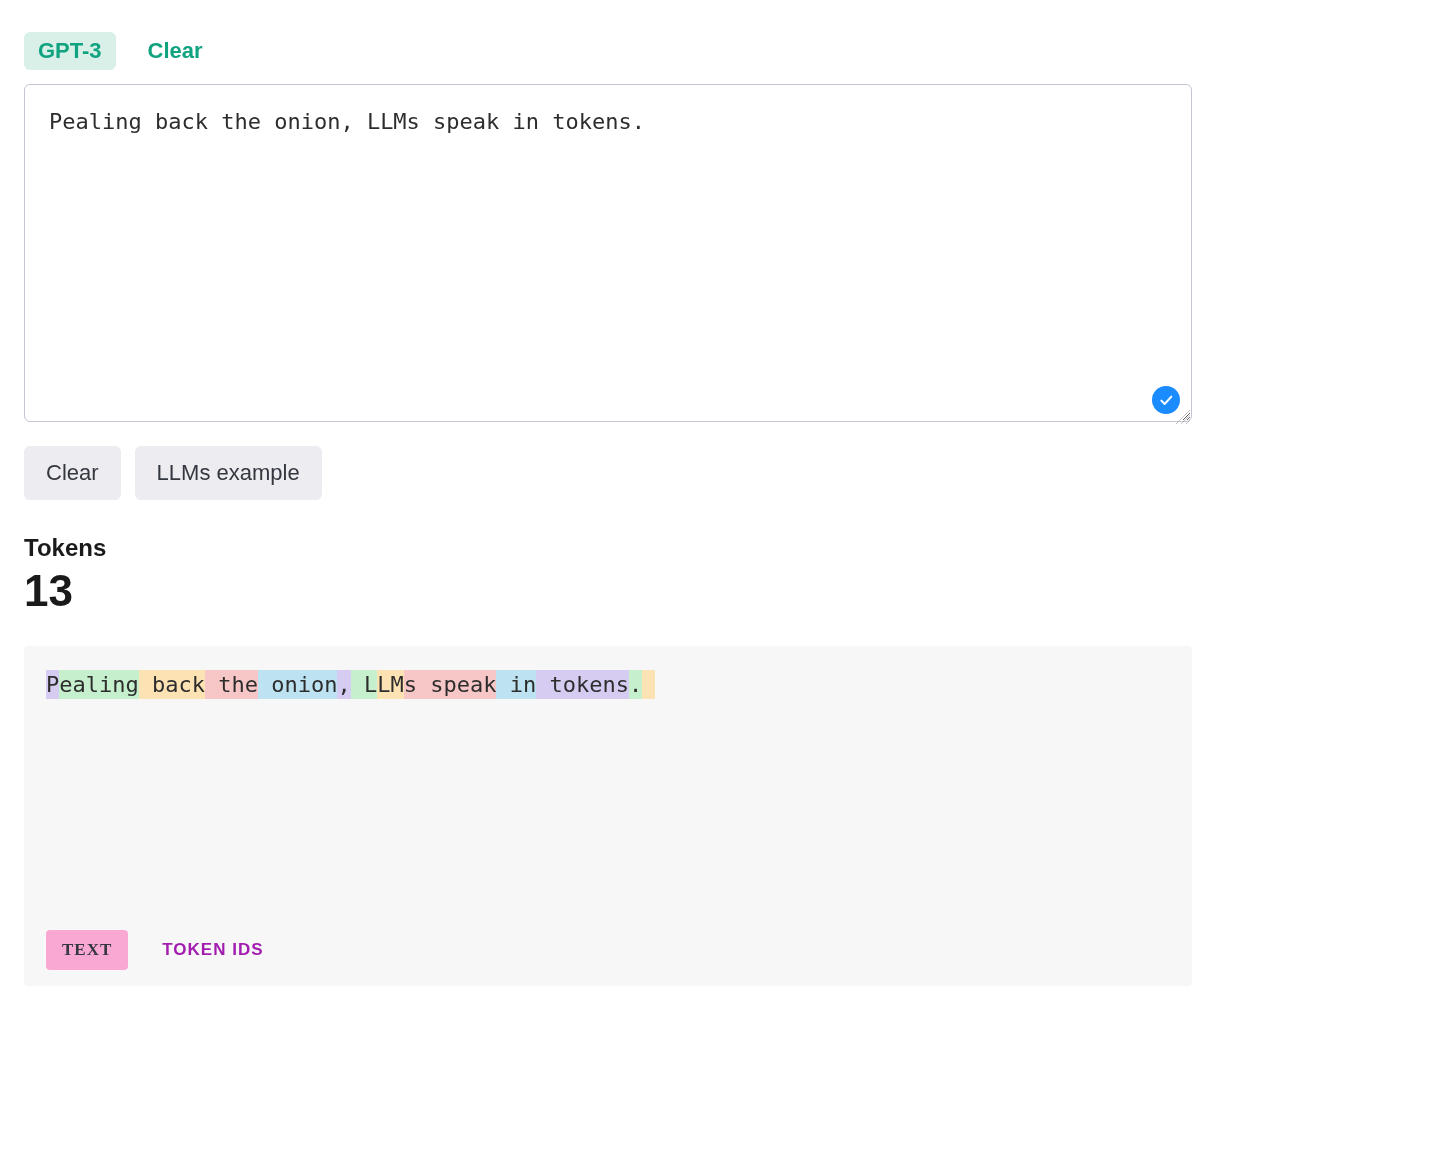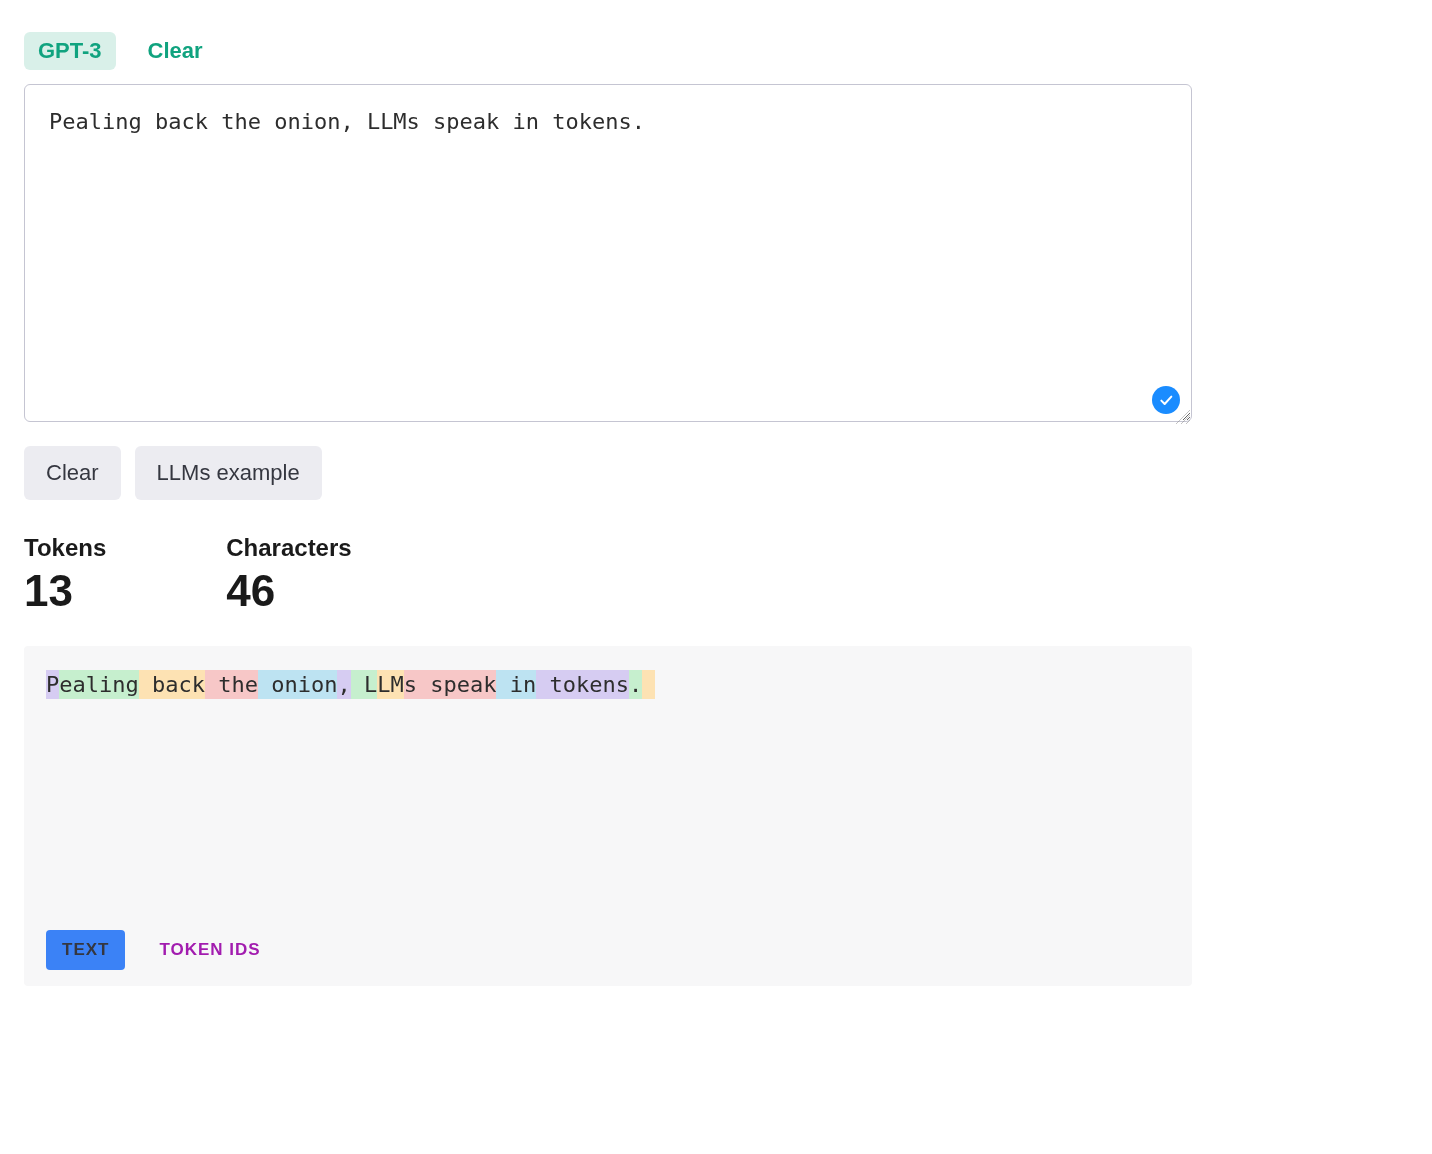--- a/index.html
+++ b/index.html
@@ -129,22 +129,23 @@
   .view-tab {
     font-size: 17px;
     font-weight: 700;
     letter-spacing: 1px;
     color: #a21caf;
     padding: 10px 16px;
     border-radius: 4px;
     cursor: pointer;
   }
   .view-tab-active {
-    background: #3b82f6;
+    background: #f9a8d4;
     color: #353740;
+    font-family: Liberation Serif, serif;
   }
 </style>
 </head>
 <body>
 
 <div class="page">
 
   <div class="tabs">
     <div class="tab tab-active">GPT-3</div>
     <div class="tab">Clear</div>
@@ -167,24 +168,20 @@
   <div class="btn-row">
     <button class="btn">Clear</button>
     <button class="btn">LLMs example</button>
   </div>
 
   <div class="stats">
     <div>
       <p class="stat-label">Tokens</p>
       <p class="stat-value">13</p>
     </div>
-    <div>
-      <p class="stat-label">Characters</p>
-      <p class="stat-value">46</p>
-    </div>
   </div>
 
   <div class="token-panel">
     <div class="token-line" id="token-line"><span class="tok" style="background-color: rgb(214, 204, 242);">P</span><span class="tok" style="background-color: rgb(198, 239, 206);">ealing</span><span class="tok" style="background-color: rgb(253, 226, 179);"> back</span><span class="tok" style="background-color: rgb(247, 199, 199);"> the</span><span class="tok" style="background-color: rgb(189, 227, 242);"> onion</span><span class="tok" style="background-color: rgb(214, 204, 242);">,</span><span class="tok" style="background-color: rgb(198, 239, 206);"> L</span><span class="tok" style="background-color: rgb(253, 226, 179);">LM</span><span class="tok" style="background-color: rgb(247, 199, 199);">s</span><span class="tok" style="background-color: rgb(247, 199, 199);"> speak</span><span class="tok" style="background-color: rgb(189, 227, 242);"> in</span><span class="tok" style="background-color: rgb(214, 204, 242);"> tokens</span><span class="tok" style="background-color: rgb(198, 239, 206);">.</span><span class="tok" style="background-color: rgb(253, 226, 179);"> </span></div>
     <div class="view-tabs">
       <div class="view-tab view-tab-active">TEXT</div>
       <div class="view-tab">TOKEN IDS</div>
     </div>
   </div>
 

